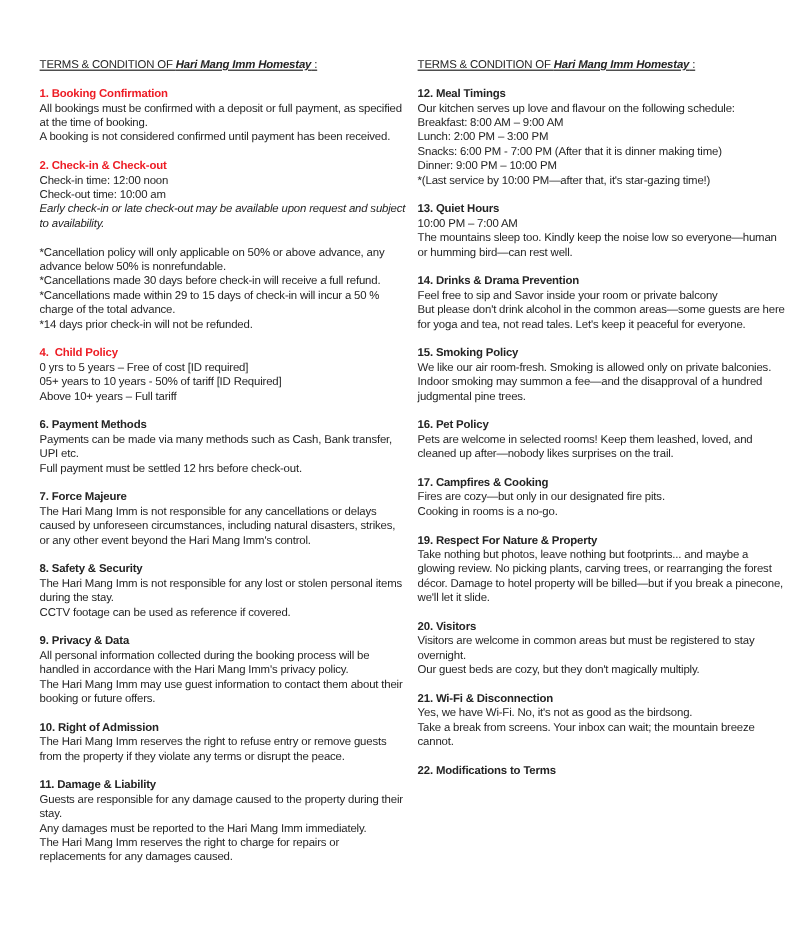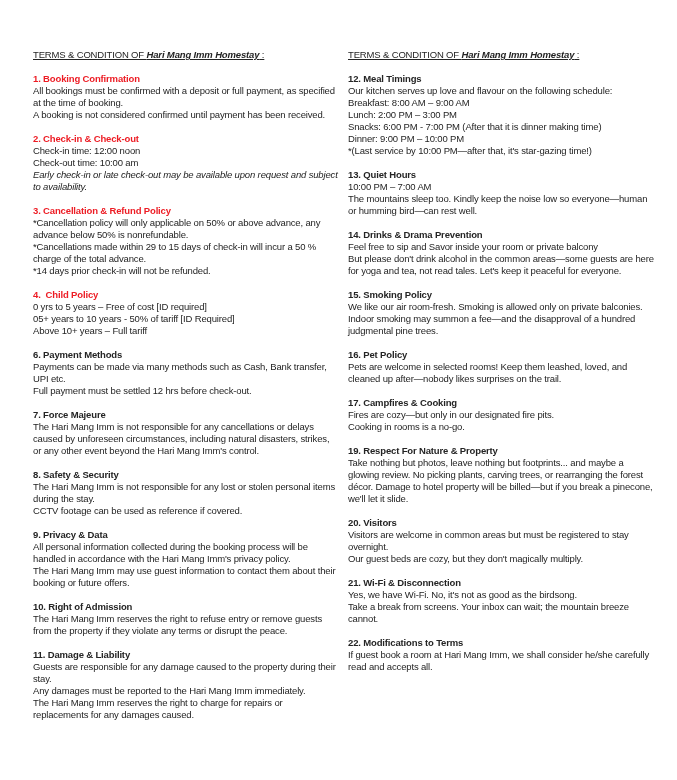--- a/index.html
+++ b/index.html
@@ -53,22 +53,22 @@
           <div class="para"><span>All bookings must be confirmed with a deposit or full payment, as specified at the time of booking.</span></div>
           <div class="para"><span>A booking is not considered confirmed until payment has been received.</span></div>
         </div>
         <div class="section">
           <div class="sec-heading red">2. Check-in &amp; Check-out</div>
           <div class="para"><span>Check-in time: 12:00 noon</span></div>
           <div class="para"><span>Check-out time: 10:00 am</span></div>
           <div class="para"><span class="it">Early check-in or late check-out may be available upon request and subject to availability.</span></div>
         </div>
         <div class="section">
-          <div class="sec-heading red">3. Cancellation &amp; Refund Policy</div>
           <div class="para"><span>*Cancellation policy will only applicable on 50% or above advance, any advance below 50% is nonrefundable.</span></div>
+          <div class="para"><span>*Cancellations made 30 days before check-in will receive a full refund.</span></div>
           <div class="para"><span>*Cancellations made within 29 to 15 days of check-in will incur a 50 % charge of the total advance.</span></div>
           <div class="para"><span>*14 days prior check-in will not be refunded.</span></div>
         </div>
         <div class="section">
           <div class="sec-heading red">4.  Child Policy</div>
           <div class="para"><span>0 yrs to 5 years – Free of cost [ID required]</span></div>
           <div class="para"><span>05+ years to 10 years - 50% of tariff [ID Required]</span></div>
           <div class="para"><span>Above 10+ years – Full tariff</span></div>
         </div>
         <div class="section">
@@ -144,17 +144,16 @@
           <div class="para"><span>Visitors are welcome in common areas but must be registered to stay overnight.</span></div>
           <div class="para"><span>Our guest beds are cozy, but they don't magically multiply.</span></div>
         </div>
         <div class="section">
           <div class="sec-heading">21. Wi-Fi &amp; Disconnection</div>
           <div class="para"><span>Yes, we have Wi-Fi. No, it's not as good as the birdsong.</span></div>
           <div class="para"><span>Take a break from screens. Your inbox can wait; the mountain breeze cannot.</span></div>
         </div>
         <div class="section">
           <div class="sec-heading">22. Modifications to Terms</div>
-          <div class="para"><span>If guest book a room at Hari Mang Imm, we shall consider he/she carefully read and accepts all.</span></div>
         </div>
       </div>
     </div>
 </div>
 
 </body></html>

